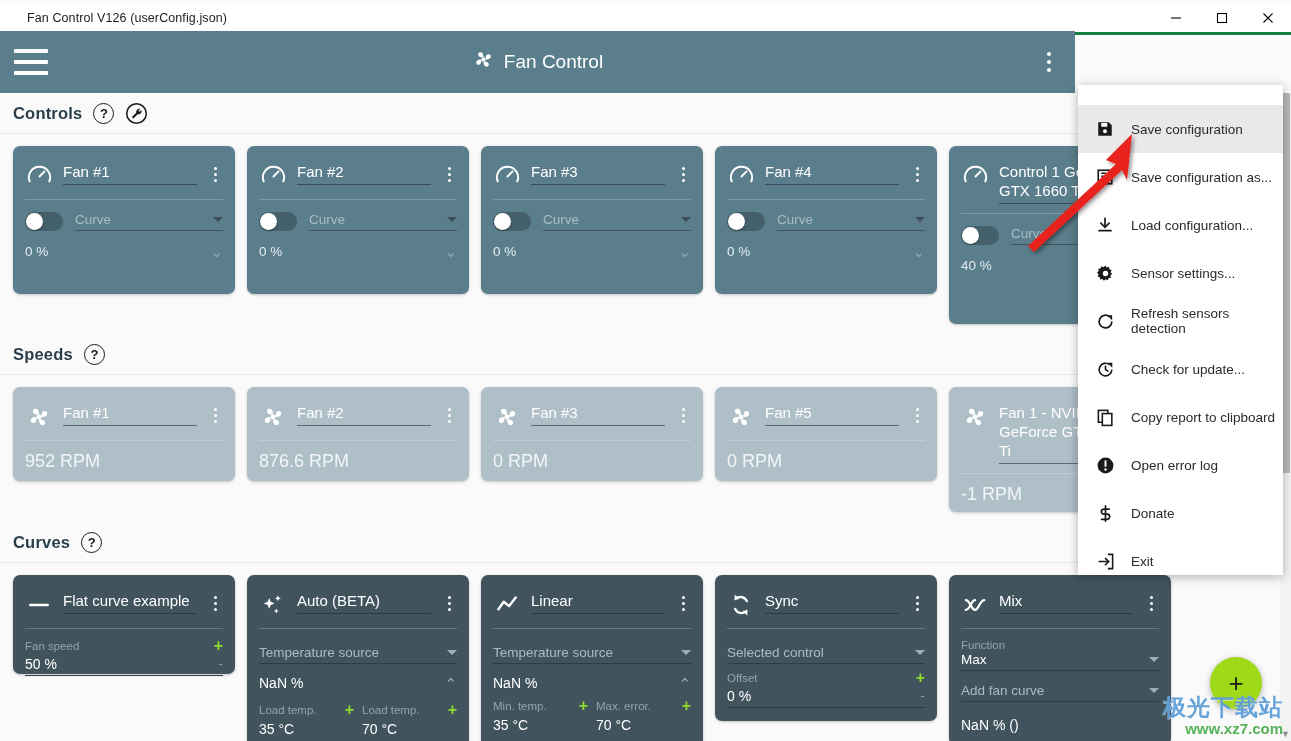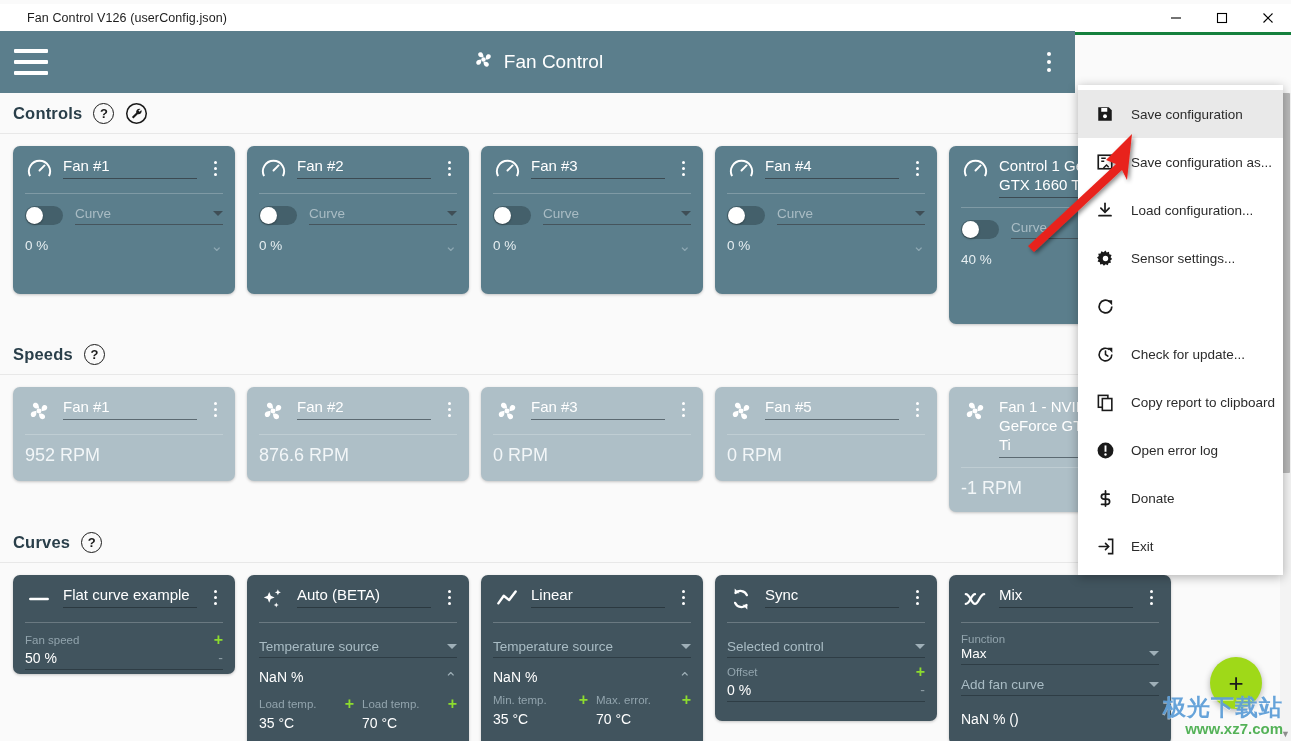--- a/index.html
+++ b/index.html
@@ -63,21 +63,21 @@
     font-size:13px; font-weight:bold; color:#1a1a1a; line-height:1;
   }
   .wrench-icon { width:23px; height:23px; }
 
   .cards-row { display:flex; gap:12px; padding:12px 0 10px 13px; }
 
   
   .card {
     border-radius:7px; position:relative; flex:0 0 auto;
     box-shadow: 0 1px 3px rgba(0,0,0,.22);
-    padding:10px 12px 10px 12px;
+    padding:16px 12px 10px 12px;
   }
   .card-head { display:flex; align-items:flex-start; gap:10px; }
   .card-icon { width:28px; height:28px; flex:0 0 28px; display:flex; align-items:center; justify-content:center; }
   .card-name-wrap { flex:1 1 auto; min-width:0; }
   .card-name {
     color:#fff; font-size:15px; line-height:19px; word-break:break-word;
     border-bottom:1px solid #3c4a52; padding-bottom:3px;
   }
   .kebab { width:16px; flex:0 0 16px; display:flex; flex-direction:column; align-items:center; gap:3px; padding-top:5px; }
   .kebab i { width:3px; height:3px; border-radius:50%; background:#fff; display:block; }
@@ -116,21 +116,21 @@
   .field-label { color:#92a4ad; font-size:11.5px; }
   .field-value { color:#ffffff; font-size:14px; }
   .underline { border-bottom:1px solid #2e3d45; }
   .plus { color:#8ddc2e; font-size:16px; font-weight:bold; line-height:1; }
   .minus { color:#8a9aa2; font-size:14px; line-height:1; }
 
   
   .menu {
     position:absolute; left:1078px; top:85px; width:205px; height:490px;
     background:#ffffff; box-shadow:0 2px 10px rgba(0,0,0,.3);
-    z-index:40; padding:5px 0;
+    z-index:40; padding:20px 0;
   }
   .menu-item {
     height:48px; display:flex; align-items:center; gap:16px; padding-left:17px;
     font-size:13.5px; color:#2b2b2b;
   }
   .menu-item.highlight { background:#e9e9e9; }
   .menu-ic { width:20px; height:20px; flex:0 0 20px; display:flex; align-items:center; justify-content:center; color:#1a1a1a; }
 
   
   .arrow-overlay { position:absolute; left:1010px; top:118px; width:180px; height:150px; z-index:60; pointer-events:none; }
@@ -746,20 +746,21 @@
       </span>
       <span>Sensor settings...</span>
     </div>
     <div class="menu-item">
       <span class="menu-ic">
         <svg width="19" height="19" viewBox="0 0 24 24" fill="none" stroke="#1a1a1a" stroke-width="2.2">
           <path d="M20 12a8 8 0 1 1-3-6.2"></path>
           <polyline points="14,4.2 20.4,4.2 20.4,10.4" fill="#1a1a1a" stroke="none"></polyline>
         </svg>
       </span>
+      <span>Refresh sensors detection</span>
     </div>
     <div class="menu-item">
       <span class="menu-ic">
         <svg width="19" height="19" viewBox="0 0 24 24" fill="none" stroke="#1a1a1a" stroke-width="2">
           <path d="M20 12a8 8 0 1 1-3-6.2"></path>
           <polyline points="14.5,3.6 20.6,3.6 20.6,9.8" fill="#1a1a1a" stroke="none"></polyline>
           <polyline points="12,7.5 12,12 15,14" stroke-linecap="round"></polyline>
         </svg>
       </span>
       <span>Check for update...</span>

